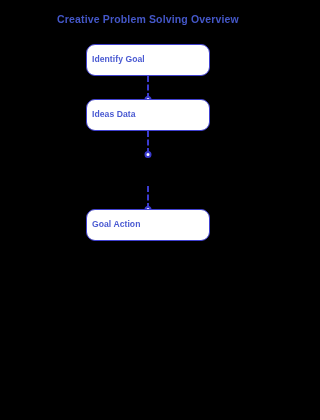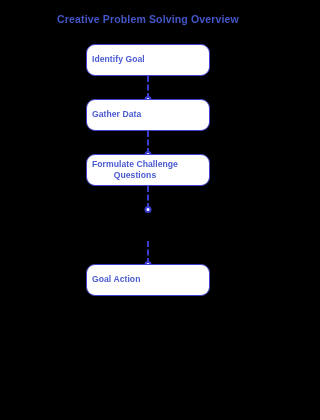--- a/index.html
+++ b/index.html
@@ -119,38 +119,28 @@
         <span class="node-label">Identify Goal</span>
       </div>
       <div class="connector">
         <div class="dash-line"></div>
         <div class="node-dot"></div>
       </div>
     </div>
 
     <div class="flow-step">
       <div class="node-box">
-        <span class="node-label">Gather Data</span>
+        <span class="node-label">Ideas Data</span>
       </div>
       <div class="connector">
         <div class="dash-line"></div>
         <div class="node-dot"></div>
       </div>
     </div>
 
-    <div class="flow-step">
-      <div class="node-box">
-        <span class="node-label">Formulate Challenge
-Questions</span>
-      </div>
-      <div class="connector">
-        <div class="dash-line"></div>
-        <div class="node-dot"></div>
-      </div>
-    </div>
 
 
     <div class="flow-step">
       <div class="connector">
         <div class="dash-line"></div>
         <div class="node-dot"></div>
       </div>
     </div>
 
 

